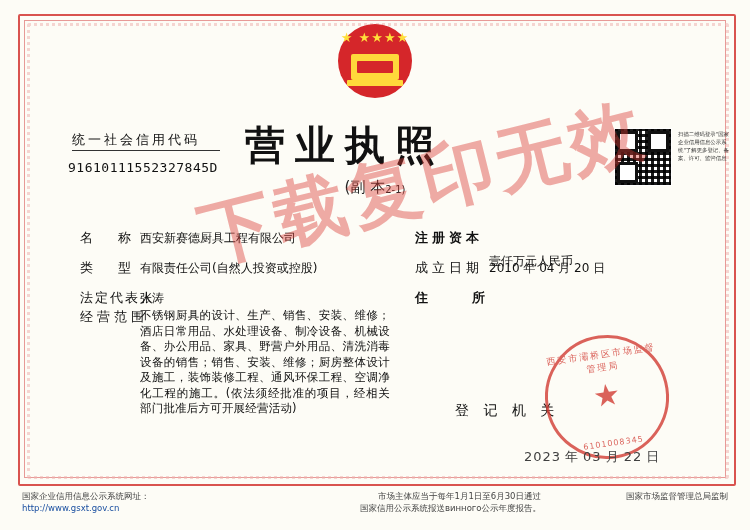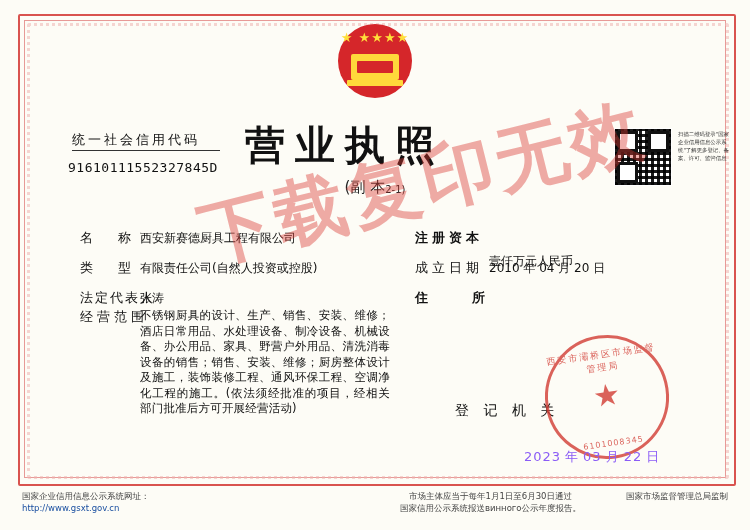--- a/index.html
+++ b/index.html
@@ -113,21 +113,21 @@
   }
   .addr-value{
     position:absolute;left:489px;top:285px;width:218px;
     font-size:11.5px;color:#111;line-height:16px;
   }
   
   .reg-org{
     position:absolute;left:455px;top:402px;font-size:14px;color:#111;letter-spacing:5px;
   }
   .date-row{
-    position:absolute;left:520px;top:448px;font-size:13px;color:#8b5cf6;letter-spacing:1px;
+    position:absolute;left:520px;top:448px;font-size:13px;color:#404040;letter-spacing:1px;
   }
   .date-row span.num{margin:0 4px;}
   
   .stamp{
     position:absolute;left:545px;top:335px;width:118px;height:118px;
     border:3px solid #d1372f;border-radius:50%;
     opacity:.78;transform:rotate(-8deg);
   }
   .stamp .star{
     position:absolute;left:50%;top:50%;transform:translate(-50%,-55%);
@@ -150,21 +150,21 @@
     white-space:nowrap;
     pointer-events:none;
   }
   
   .footer{
     position:absolute;left:0;top:488px;width:750px;height:42px;
     font-size:8.5px;color:#444;
   }
   .foot-left{position:absolute;left:22px;top:2px;line-height:12px;}
   .foot-left .url{color:#1a4fa0;}
-  .foot-center{position:absolute;left:360px;top:2px;line-height:12px;text-align:center;margin-left:40px;}
+  .foot-center{position:absolute;left:360px;top:2px;line-height:12px;text-align:right;}
   .foot-right{position:absolute;right:22px;top:2px;line-height:12px;text-align:right;}
 </style>
 </head>
 <body>
 
 <div class="license">
 
   <div class="border-outer"></div>
   <div class="border-inner"></div>
   <div class="border-wave"></div>

